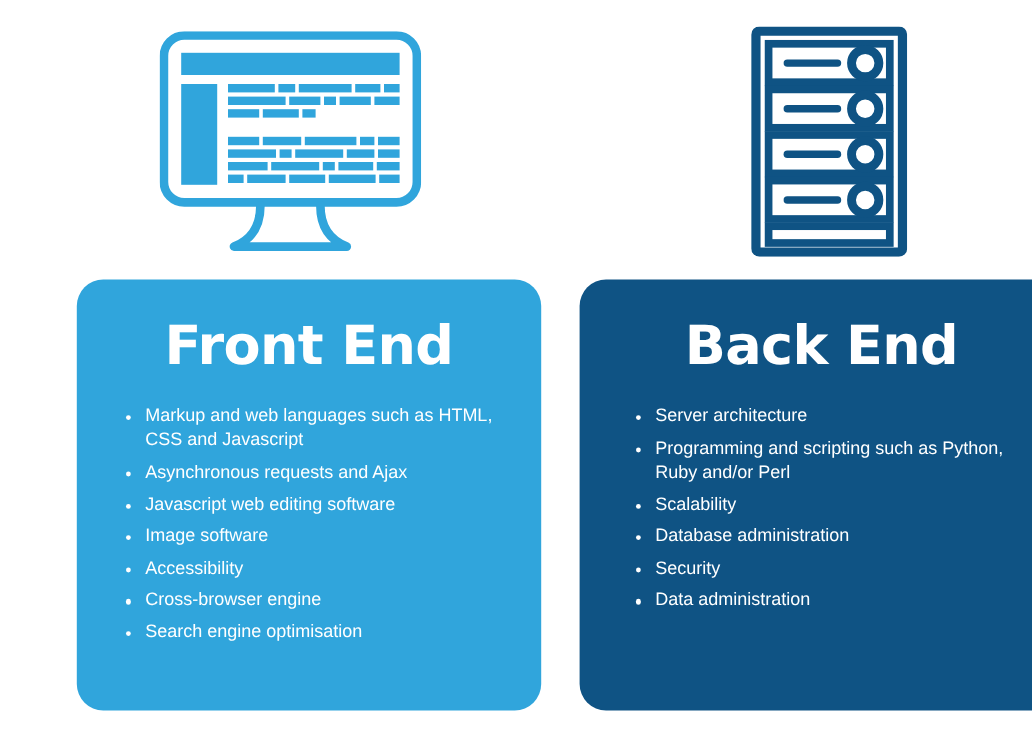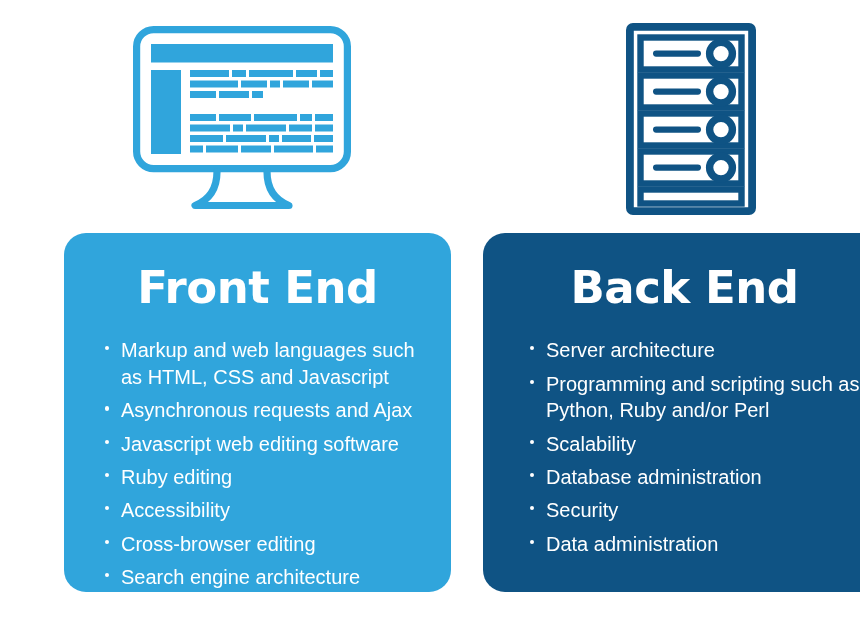--- a/index.html
+++ b/index.html
@@ -82,21 +82,21 @@
     padding: 0;
     list-style: none;
   }
   .list-front { padding: 26px 26px 0 40px; }
   .list-back  { padding: 26px 22px 0 46px; }
 
   .card-list li {
     position: relative;
     color: #ffffff;
     font-family: "Liberation Sans", sans-serif;
-    font-size: 20px;
+    font-size: 15px;
     line-height: 1.34;
     padding-left: 17px;
     margin-bottom: 6.5px;
   }
   .card-list li::before {
     content: "";
     position: absolute;
     left: 1px;
     top: 9px;
     width: 4.2px;
@@ -173,24 +173,24 @@
         </svg>
       </span>
     </div>
 
     <div class="card card-front">
       <h2 class="card-title">Front End</h2>
       <ul class="card-list list-front">
         <li>Markup and web languages such as HTML, CSS and Javascript</li>
         <li>Asynchronous requests and Ajax</li>
         <li>Javascript web editing software</li>
-        <li>Ruby editing</li>
+        <li>Image software</li>
         <li>Accessibility</li>
-        <li>Cross-browser editing</li>
-        <li>Search engine architecture</li>
+        <li>Cross-browser engine</li>
+        <li>Search engine optimisation</li>
       </ul>
     </div>
   </div>
 
   <div class="column column-back">
 
     <div class="icon-wrap">
       <span class="icon-server">
         <svg width="130" height="192" viewBox="0 0 130 192" xmlns="http://www.w3.org/2000/svg">
 

